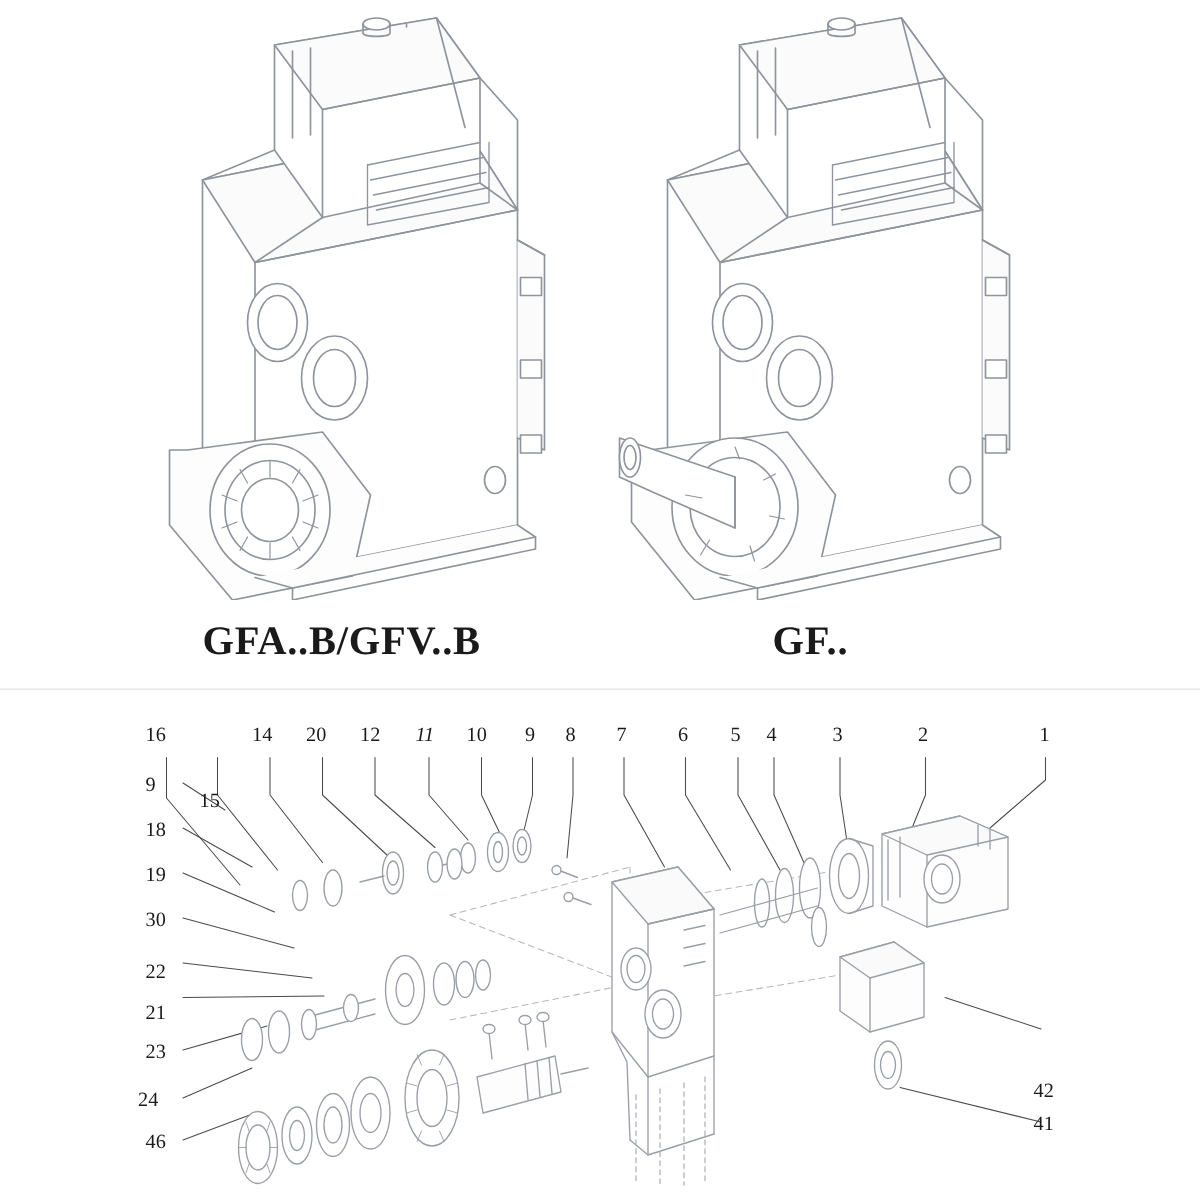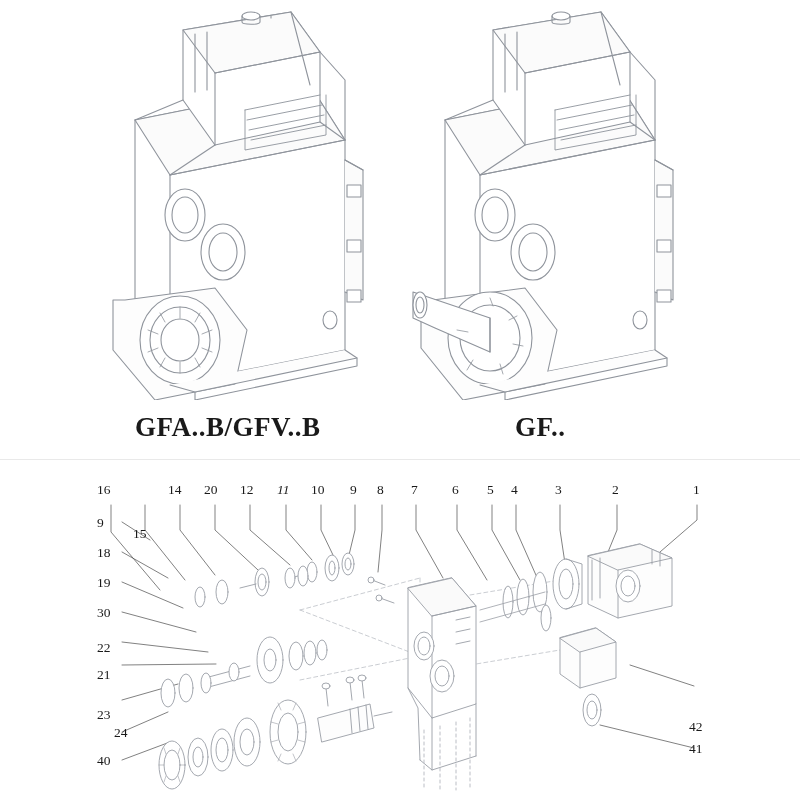--- a/index.html
+++ b/index.html
@@ -385,22 +385,22 @@
     <div class="callout-num" style="left:612px;top:22px;">2</div>
     <div class="callout-num" style="left:693px;top:22px;">1</div>
 
     
     <div class="callout-num" style="left:97px;top:55px;">9</div>
     <div class="callout-num" style="left:97px;top:85px;">18</div>
     <div class="callout-num" style="left:97px;top:115px;">19</div>
     <div class="callout-num" style="left:97px;top:145px;">30</div>
     <div class="callout-num" style="left:97px;top:175px;margin-top:32px;">21</div>
     <div class="callout-num" style="left:97px;top:180px;">22</div>
-    <div class="callout-num" style="left:97px;top:247px;">23</div>
-    <div class="callout-num" style="left:114px;top:265px;">24</div>
-    <div class="callout-num" style="left:97px;top:293px;">40</div>
+    <div class="callout-num" style="left:97px;top:233px;">23</div>
+    <div class="callout-num" style="left:92px;top:265px;">24</div>
+    <div class="callout-num" style="left:97px;top:293px;">46</div>
 
     
     <div class="callout-num" style="left:689px;top:219px;margin-top:40px;">42</div>
     <div class="callout-num" style="left:689px;top:281px;">41</div>
   </div>
 
 </div>
 
 </body></html>

